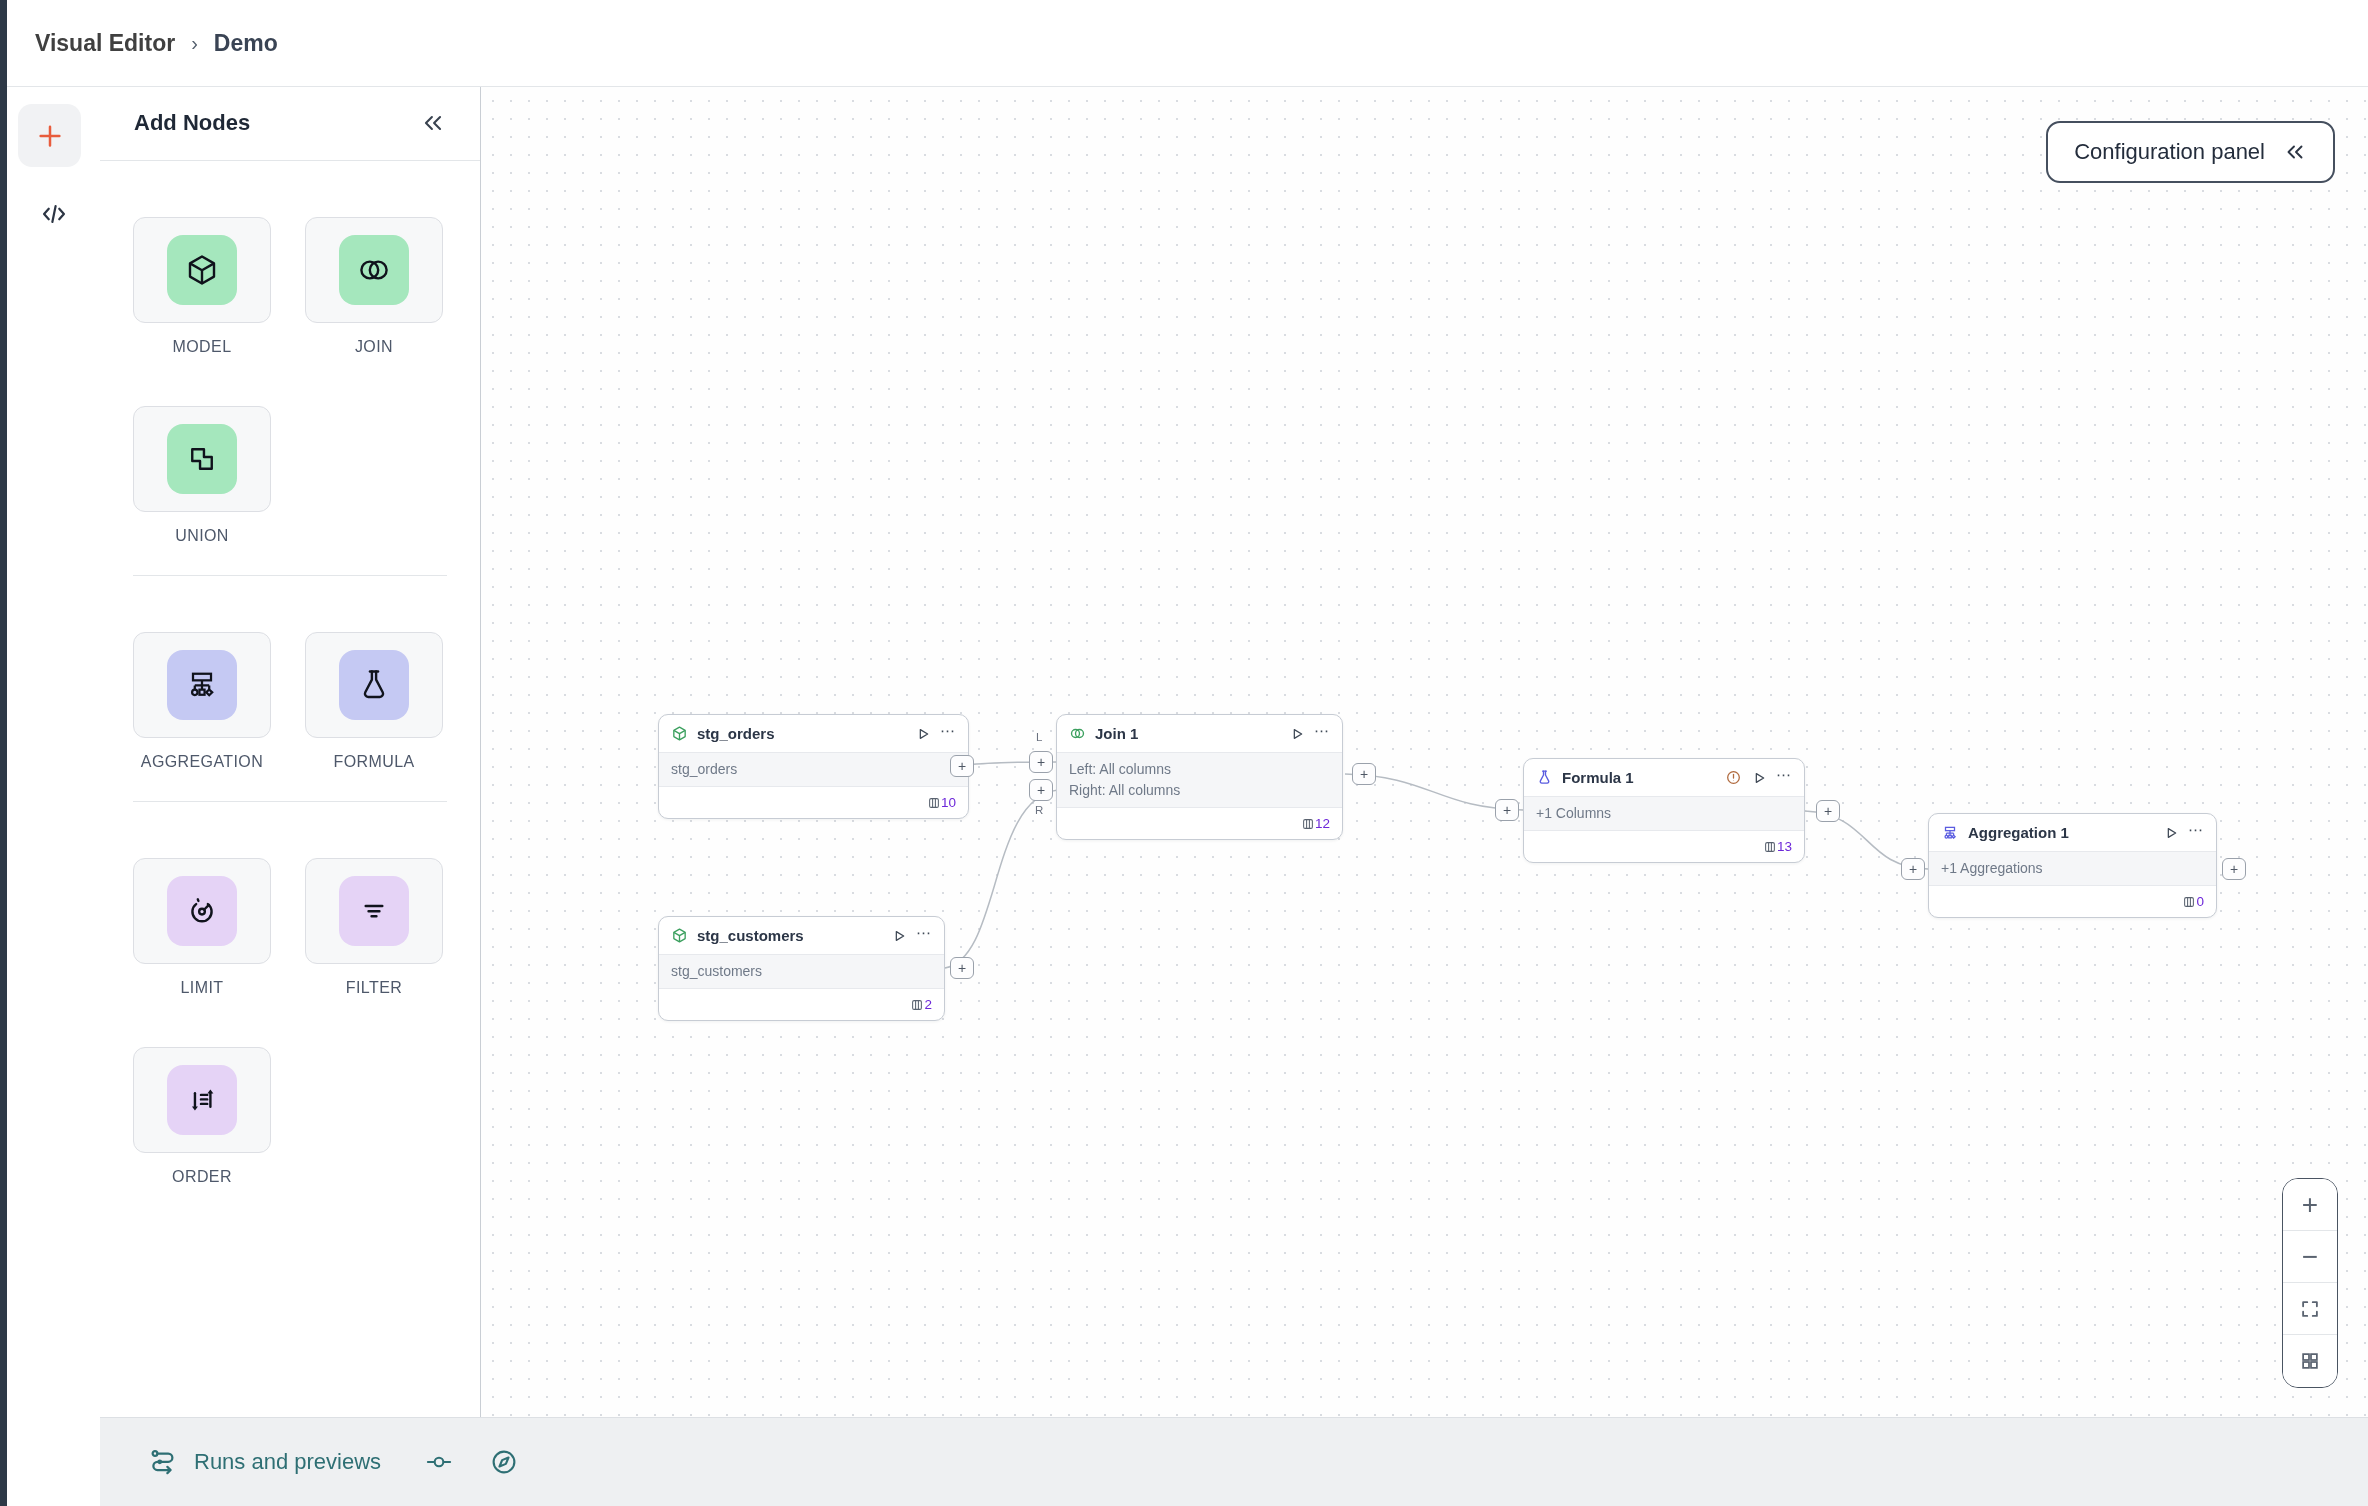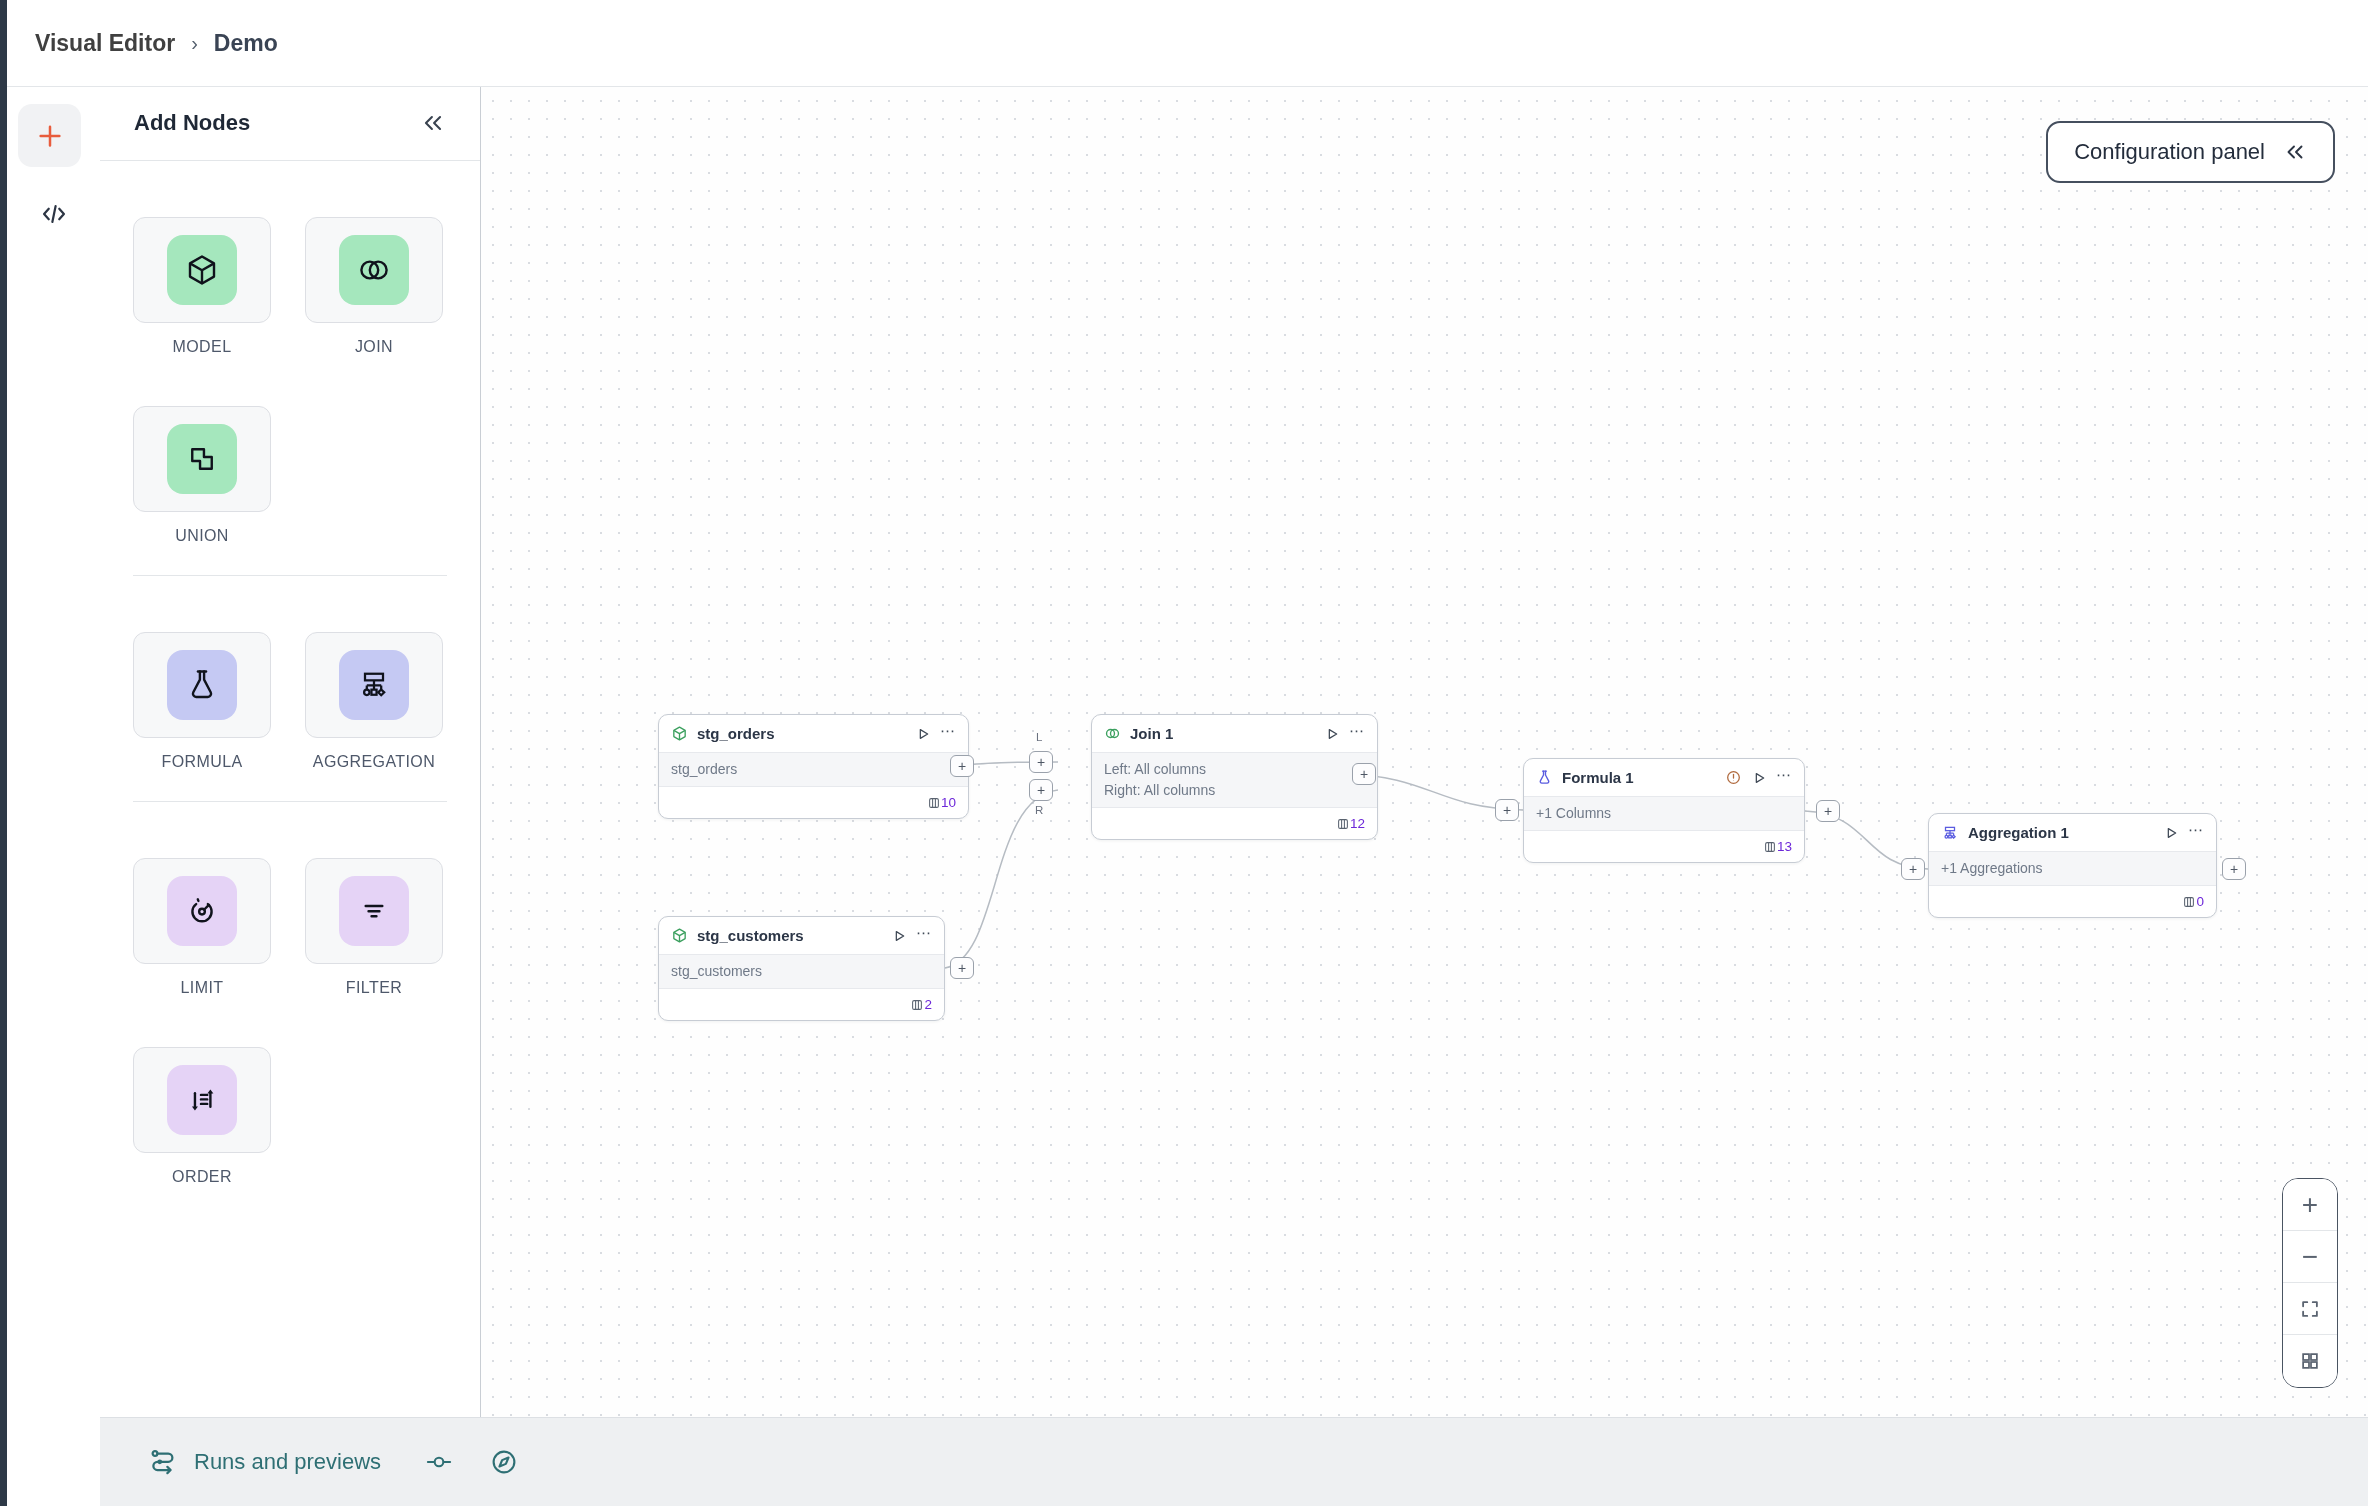--- a/index.html
+++ b/index.html
@@ -169,44 +169,44 @@
     </div>
   </div>
 
   <div class="section-divider"></div>
 
   <div class="tiles-section">
     <div class="tile-cell">
       <div class="tile">
           <div class="tile-inner indigo">
         <span>
-              <svg width="36" height="36" viewBox="0 0 24 24" fill="none" stroke="currentColor" stroke-width="1.6" stroke-linecap="round" stroke-linejoin="round">
-                <path d="M9.3 3h5.4"></path>
-                <path d="M10.6 3v5.4L6.2 16.8a2.2 2.2 0 0 0 2 3.2h7.6a2.2 2.2 0 0 0 2-3.2L13.4 8.4V3"></path>
-              </svg>
-            </span>
-      </div>
-        </div>
-      <div class="tile-label">FORMULA</div>
-    </div>
-    <div class="tile-cell">
-      <div class="tile">
-          <div class="tile-inner indigo">
-        <span>
               <svg width="36" height="36" viewBox="0 0 24 24" fill="none" stroke="currentColor" stroke-width="1.5">
                 <rect x="6" y="4.5" width="12" height="4.4"></rect>
                 <path d="M12 8.9v3.4M7.2 12.3h9.6M7.2 12.3v2.5M12 12.3v2.5M16.8 12.3v2.5"></path>
                 <circle cx="7.2" cy="16.9" r="1.8"></circle>
                 <rect x="10.3" y="15.1" width="3.4" height="3.4"></rect>
                 <path d="M16.8 15l2 1.9-2 1.9-2-1.9z"></path>
               </svg>
             </span>
       </div>
         </div>
       <div class="tile-label">AGGREGATION</div>
+    </div>
+    <div class="tile-cell">
+      <div class="tile">
+          <div class="tile-inner indigo">
+        <span>
+              <svg width="36" height="36" viewBox="0 0 24 24" fill="none" stroke="currentColor" stroke-width="1.6" stroke-linecap="round" stroke-linejoin="round">
+                <path d="M9.3 3h5.4"></path>
+                <path d="M10.6 3v5.4L6.2 16.8a2.2 2.2 0 0 0 2 3.2h7.6a2.2 2.2 0 0 0 2-3.2L13.4 8.4V3"></path>
+              </svg>
+            </span>
+      </div>
+        </div>
+      <div class="tile-label">FORMULA</div>
     </div>
   </div>
 
   <div class="section-divider"></div>
 
   <div class="tiles-section">
     <div class="tile-cell">
       <div class="tile">
           <div class="tile-inner lilac">
         <span>
@@ -325,21 +325,21 @@
       <span>
           <svg width="14" height="14" viewBox="0 0 24 24" fill="none" stroke="#5a6370" stroke-width="1.8">
             <rect x="4.5" y="4.5" width="15" height="15" rx="2.5"></rect>
             <path d="M9.6 4.5v15M14.4 4.5v15"></path>
           </svg>
         </span>
       <span>2</span>
     </div>
   </div>
 
-  <div class="node" style="left:610px;top:628px;width:287px;">
+  <div class="node" style="left:575px;top:628px;width:287px;">
     <div class="node-header">
       <span style="color:#3ca05f">
           <svg width="17" height="17" viewBox="0 0 24 24" fill="none" stroke="currentColor" stroke-width="1.9">
             <circle cx="9.2" cy="12" r="5.6"></circle>
             <circle cx="14.8" cy="12" r="5.6"></circle>
           </svg>
         </span>
       <span class="node-title">Join 1</span>
       <span class="node-spacer"></span>
       <span class="node-act">

